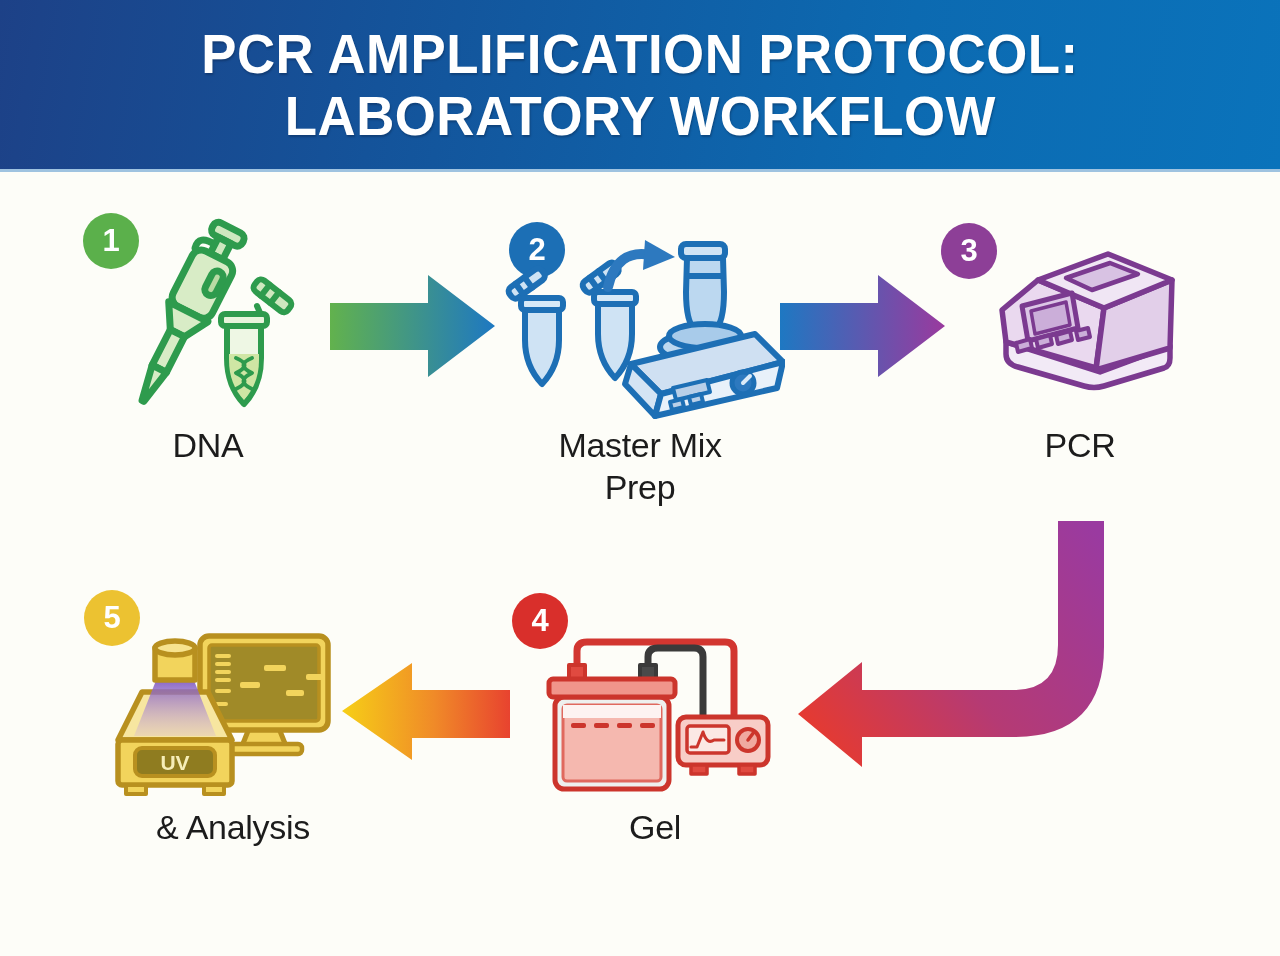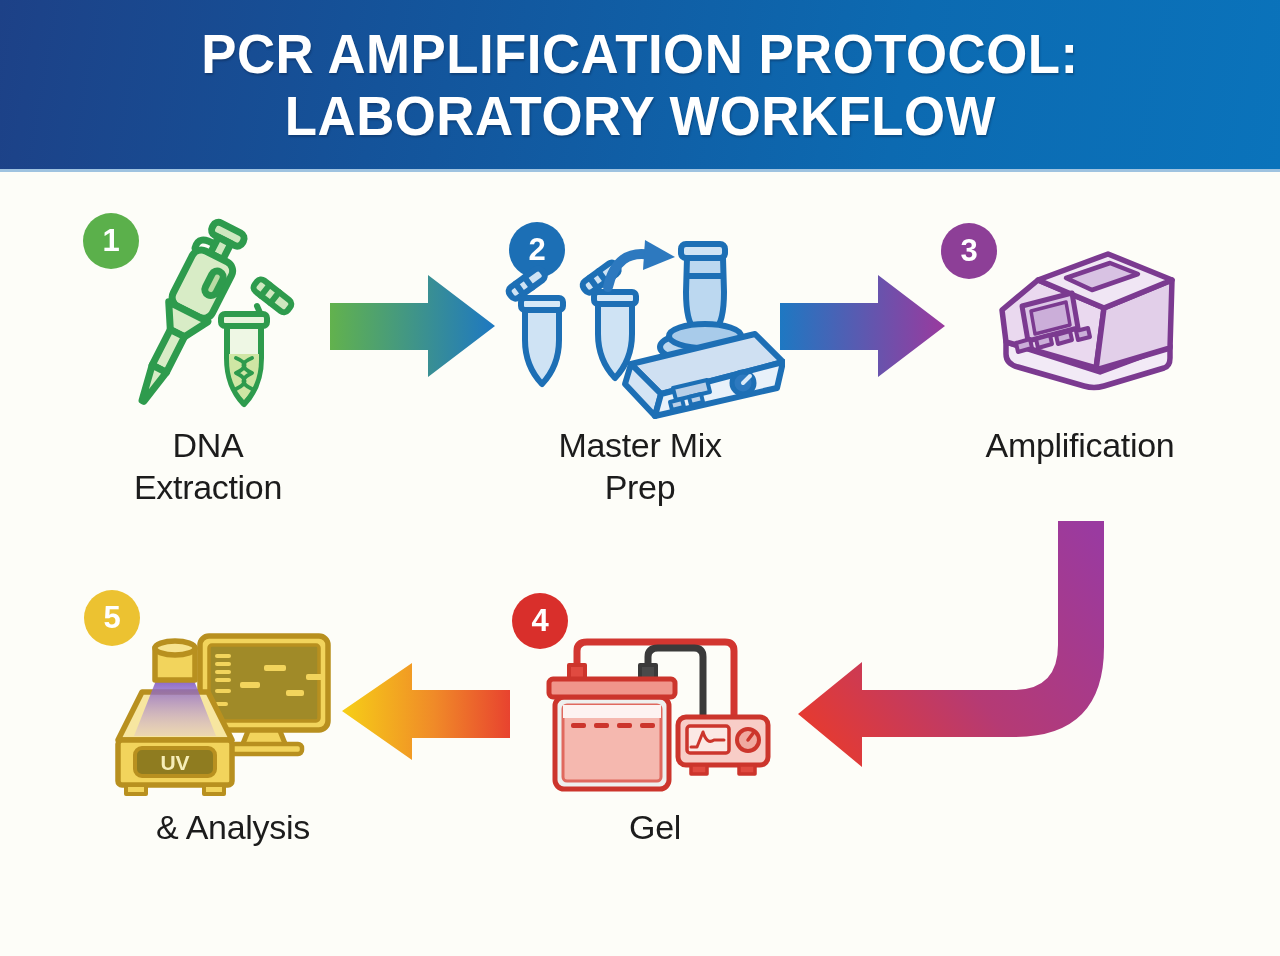--- a/index.html
+++ b/index.html
@@ -83,21 +83,20 @@
         <path d="M162,88 L166,97" fill="none"></path>
         <rect x="126" y="96" width="46" height="12" rx="4" fill="#e8f4dc"></rect>
         <path d="M132,108 L132,140 Q132,168 149,186 Q166,168 166,140 L166,108 Z" fill="#eef7e4"></path>
         <path d="M134,136 L164,136 L164,142 Q164,166 149,182 Q134,166 134,142 Z" fill="#cfe6a4" stroke="none"></path>
         <path d="M141,140 Q158,147 141,155 Q158,163 141,171" fill="none" stroke-width="4"></path>
         <path d="M157,140 Q140,147 157,155 Q140,163 157,171" fill="none" stroke-width="4"></path>
       </g>
     </svg>
     <div class="step-label label-1">
       <div>DNA</div>
-      <div>Extraction</div>
     </div>
   </div>
 
   <svg class="abs" style="left:330px;top:275px;" width="165" height="102" viewBox="0 0 165 102">
     <defs>
         <linearGradient id="g1" x1="0" y1="0" x2="1" y2="0">
       <stop offset="0" stop-color="#62b24d"></stop>
           <stop offset="1" stop-color="#1e78c2"></stop>
     </linearGradient>
       </defs>
@@ -186,21 +185,21 @@
 
         <g stroke-width="4">
           <polygon points="28,97 42,93 44,102 30,106" fill="#cbaed9"></polygon>
           <polygon points="48,93 62,89 64,98 50,102" fill="#cbaed9"></polygon>
           <polygon points="68,89 82,85 84,94 70,98" fill="#cbaed9"></polygon>
           <polygon points="88,85 100,82 102,91 90,94" fill="#cbaed9"></polygon>
         </g>
       </g>
     </svg>
     <div class="step-label label-3">
-      <div>Amplification</div>
+      <div>PCR</div>
     </div>
   </div>
 
   <svg class="abs" style="left:798px;top:521px;" width="306" height="246" viewBox="0 0 306 246">
     <defs>
         <linearGradient id="g3" gradientUnits="userSpaceOnUse" x1="290" y1="0" x2="10" y2="216">
       <stop offset="0" stop-color="#9a3aa0"></stop>
           <stop offset="0.55" stop-color="#b53a74"></stop>
           <stop offset="1" stop-color="#e73a2e"></stop>
     </linearGradient>

